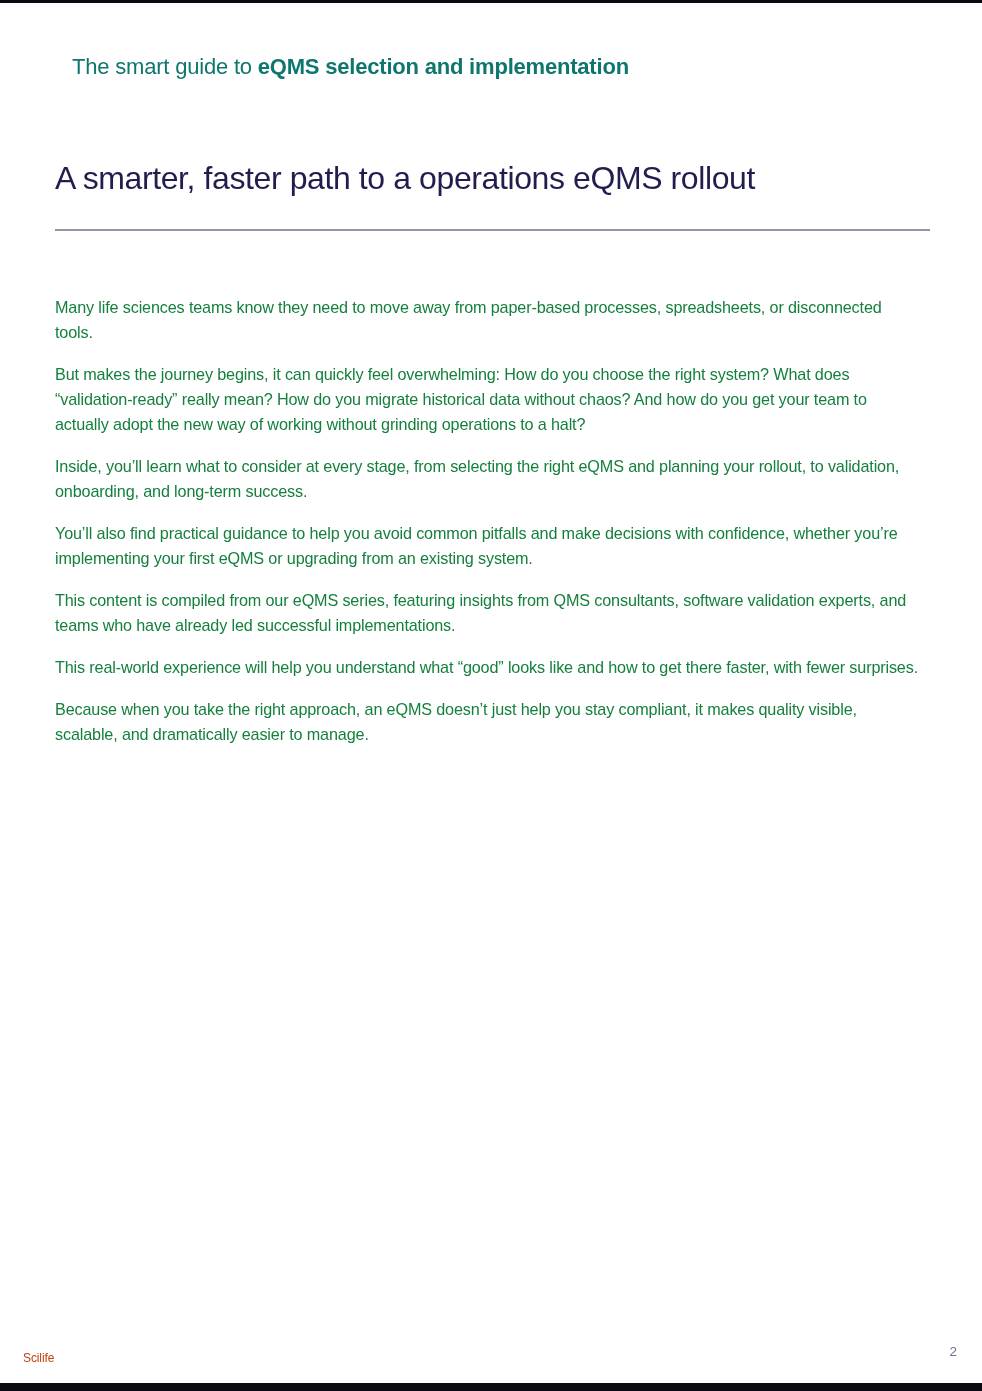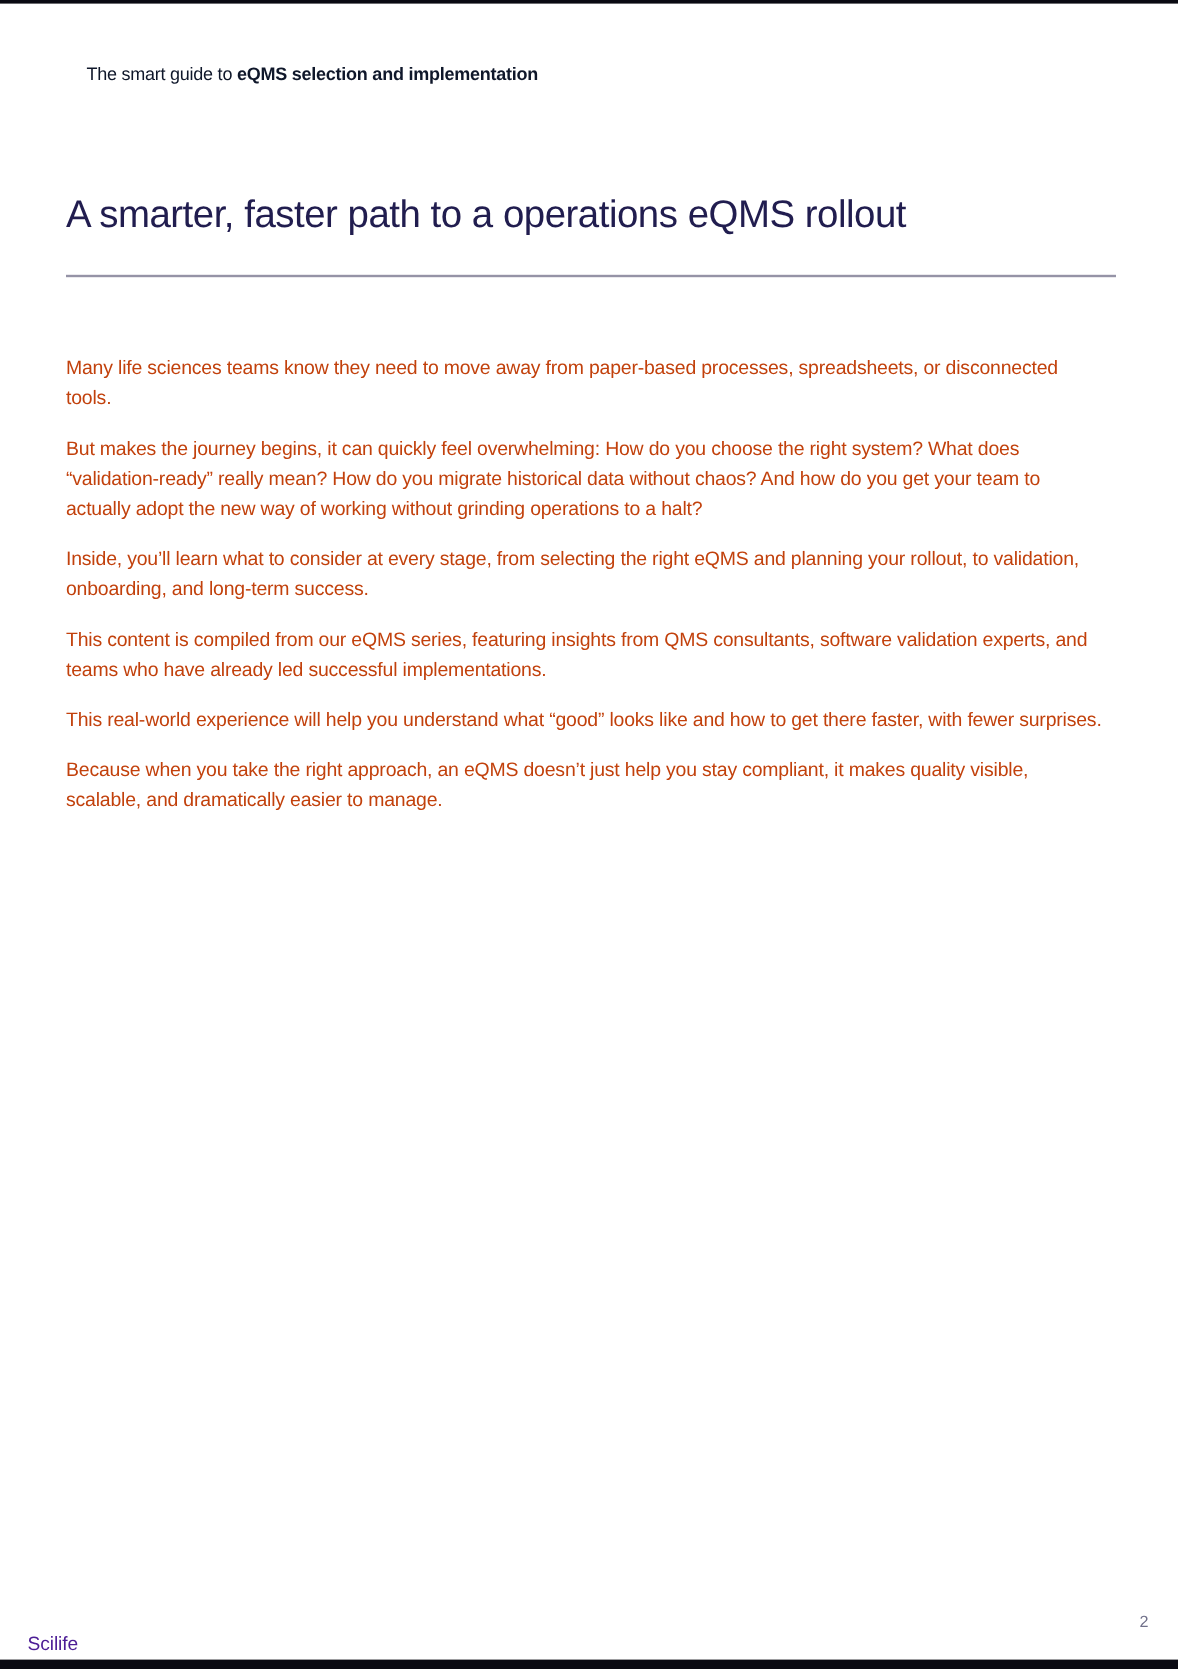--- a/index.html
+++ b/index.html
@@ -26,23 +26,23 @@
   .bottom-border {
     position: absolute;
     bottom: 0; left: 0;
     width: 100%; height: 8px;
     background: #0a0a12;
   }
   .running-header {
     position: absolute;
     left: 72px;
     top: 54px;
-    font-size: 15px;
+    font-size: 22px;
     letter-spacing: -0.2px;
-    color: #0f172a;
+    color: #0f766e;
     white-space: nowrap;
   }
   .running-header .bold { font-weight: 700; }
   .page-title {
     position: absolute;
     left: 55px;
     top: 160px;
     width: 880px;
     font-size: 32px;
     font-weight: 400;
@@ -61,31 +61,30 @@
   .body-content {
     position: absolute;
     left: 55px;
     top: 295px;
     width: 868px;
   }
   .body-content p {
     font-size: 16.2px;
     line-height: 25px;
     letter-spacing: -0.15px;
-    color: #c2410c;
+    color: #15803d;
     margin-bottom: 17px;
   }
   .footer-brand {
     position: absolute;
     left: 23px;
     top: 1351px;
-    font-size: 16px;
+    font-size: 12px;
     letter-spacing: -0.1px;
-    color: #4c1d95;
-    margin-top: 11px;
+    color: #c2410c;
   }
   .page-number {
     position: absolute;
     right: 25px;
     top: 1344px;
     font-size: 13.5px;
     color: #70708a;
   }
 </style>
 </head>
@@ -100,20 +99,21 @@
   </div>
 
   <h1 class="page-title">A smarter, faster path to a operations eQMS rollout</h1>
 
   <div class="title-divider"></div>
 
   <div class="body-content">
     <p>Many life sciences teams know they need to move away from paper-based processes, spreadsheets, or disconnected tools.</p>
     <p>But makes the journey begins, it can quickly feel overwhelming: How do you choose the right system? What does “validation-ready” really mean? How do you migrate historical data without chaos? And how do you get your team to actually adopt the new way of working without grinding operations to a halt?</p>
     <p>Inside, you’ll learn what to consider at every stage, from selecting the right eQMS and planning your rollout, to validation, onboarding, and long-term success.</p>
+    <p>You’ll also find practical guidance to help you avoid common pitfalls and make decisions with confidence, whether you’re implementing your first eQMS or upgrading from an existing system.</p>
     <p>This content is compiled from our eQMS series, featuring insights from QMS consultants, software validation experts, and teams who have already led successful implementations.</p>
     <p>This real-world experience will help you understand what “good” looks like and how to get there faster, with fewer surprises.</p>
     <p>Because when you take the right approach, an eQMS doesn’t just help you stay compliant, it makes quality visible, scalable, and dramatically easier to manage.</p>
   </div>
 
   <div class="footer-brand">Scilife</div>
 
   <div class="page-number">2</div>
 
   <div class="bottom-border"></div>

